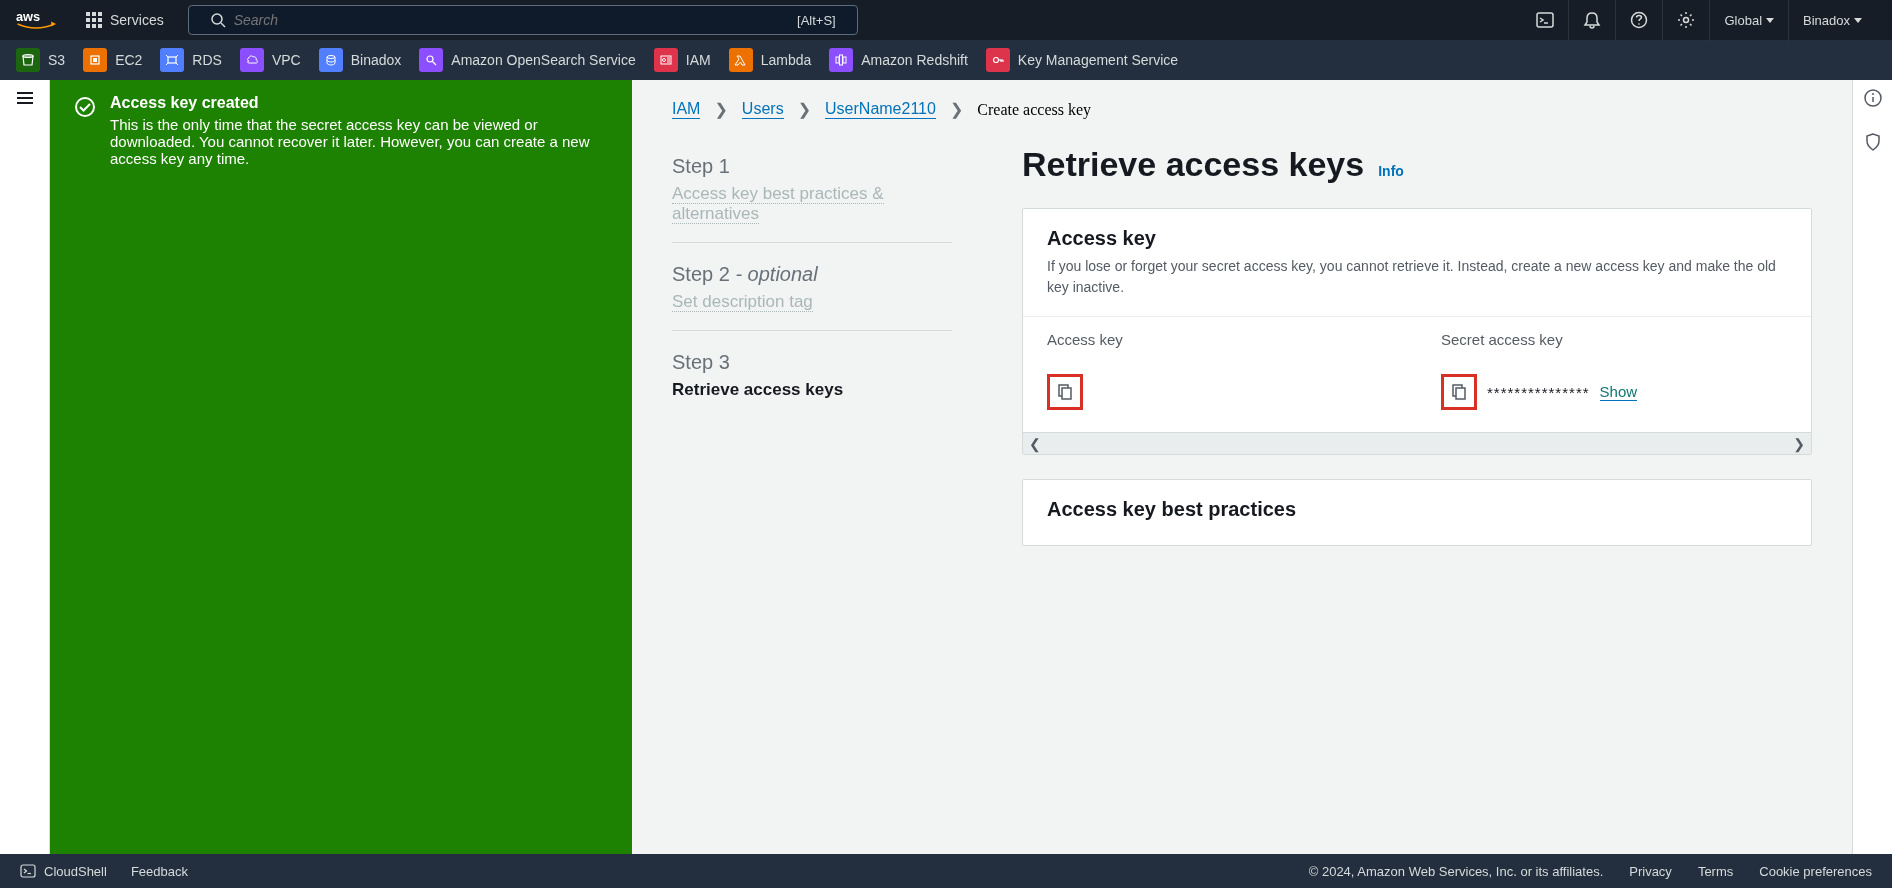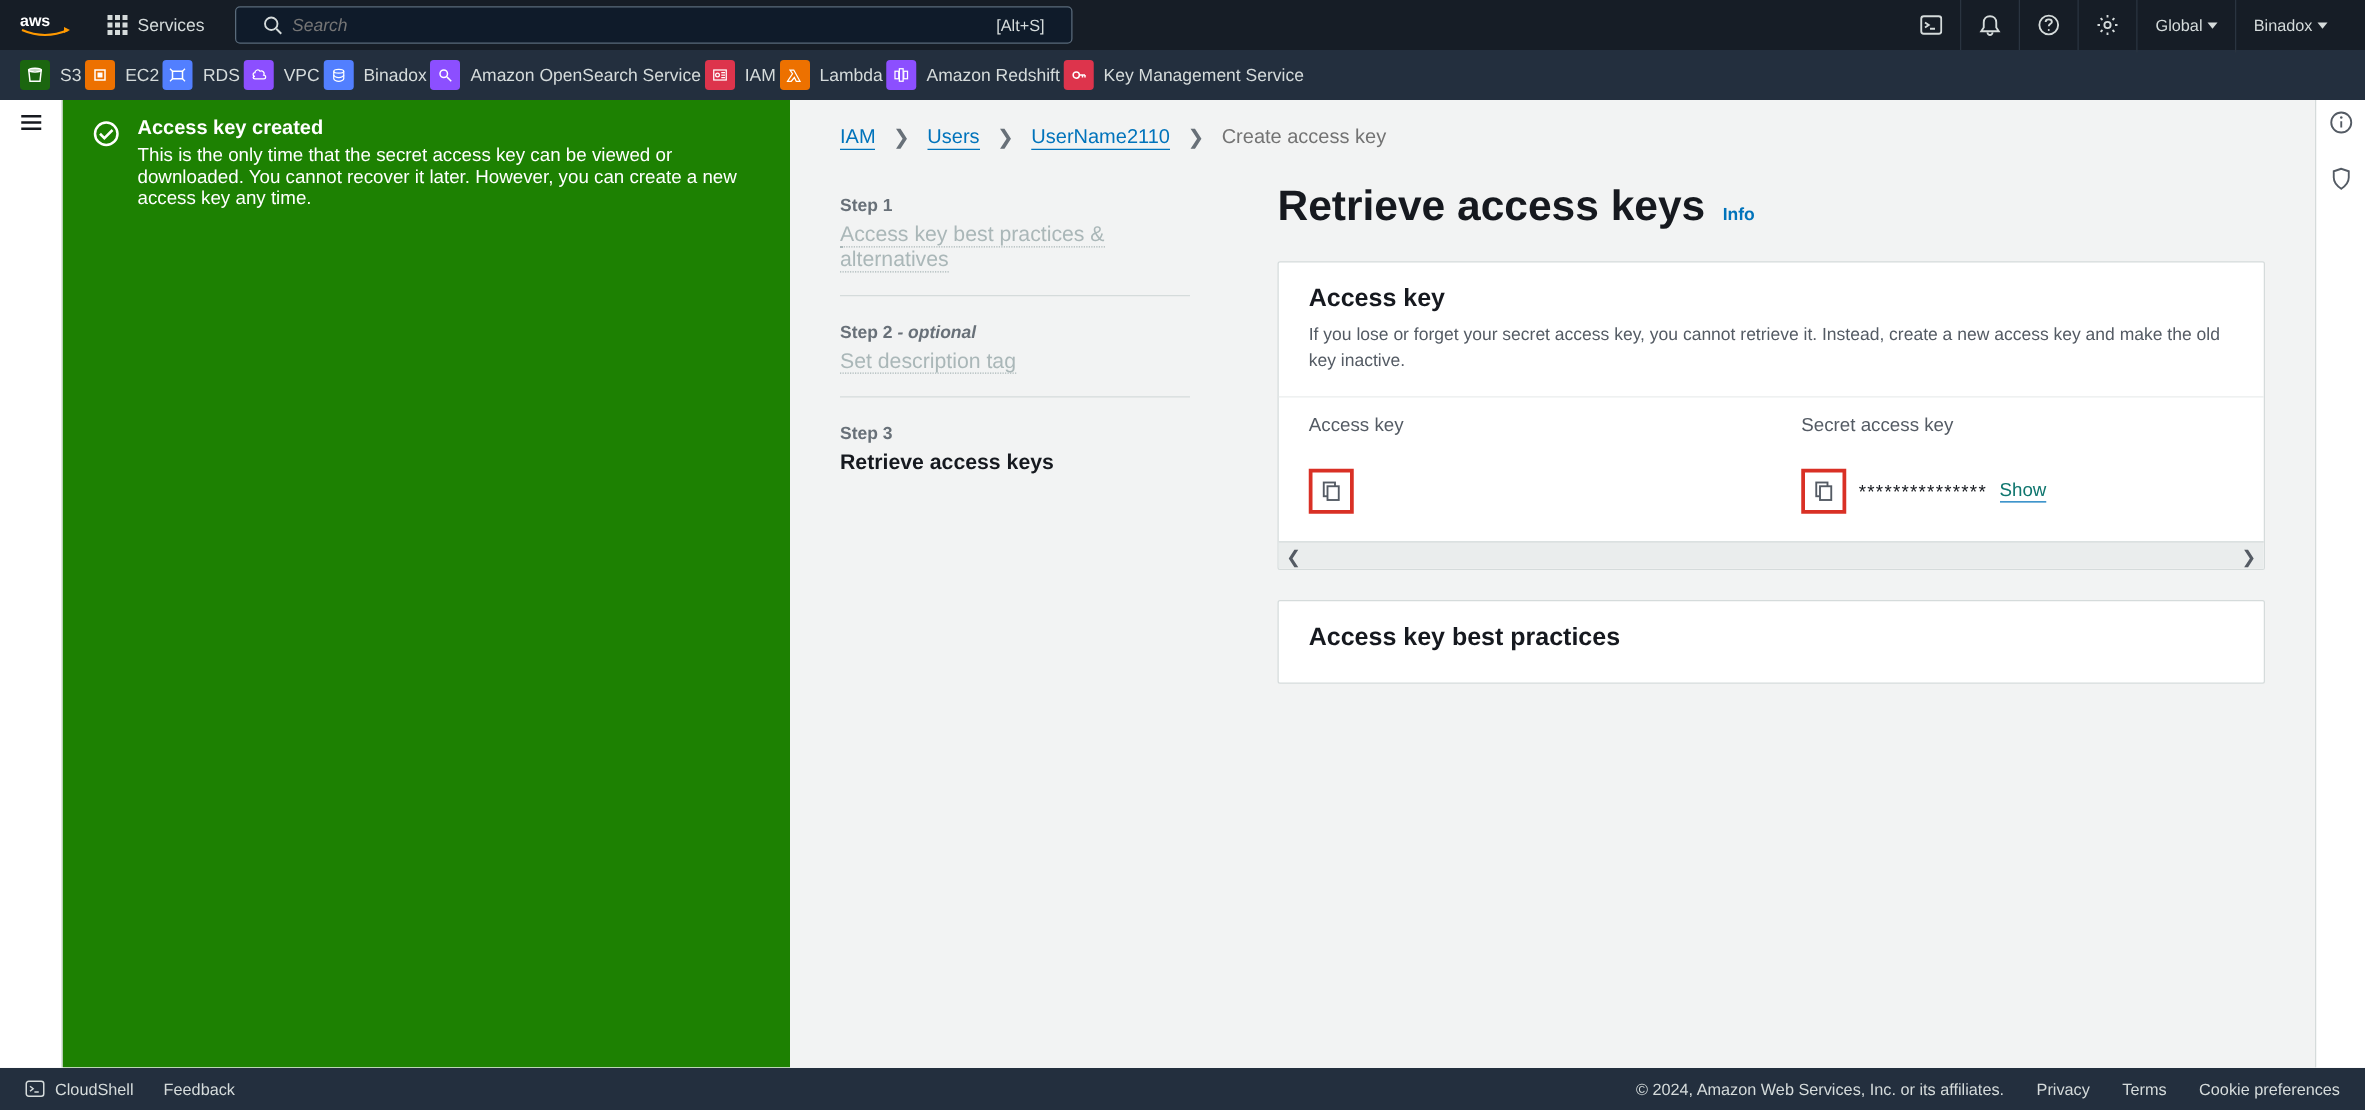--- a/index.html
+++ b/index.html
@@ -17,21 +17,21 @@
 .search-box input { background: transparent; border: none; flex: 1; color: #d5dbdb; font-size: 14px; font-style: italic; outline: none; margin-left: 8px; }
 .search-shortcut { font-size: 13px; color: #d5dbdb; }
 .header-spacer { flex: 1; }
 .header-icons { display: flex; align-items: center; gap: 0; }
 .header-icon-btn { padding: 0 14px; height: 40px; display: flex; align-items: center; cursor: pointer; border-left: 1px solid #2a3440; }
 .header-icon-btn:first-child { border-left: none; }
 .header-text-btn { padding: 4px 14px; font-size: 13px; display: flex; align-items: center; gap: 4px; cursor: pointer; border-left: 1px solid #2a3440; height: 44px; }
 .caret-down { width: 0; height: 0; border-left: 4px solid transparent; border-right: 4px solid transparent; border-top: 5px solid #d5dbdb; }
 
 
-.service-bar { background: #232f3e; height: 40px; display: flex; align-items: center; padding: 0 16px; gap: 3px; }
+.service-bar { background: #232f3e; height: 40px; display: flex; align-items: center; padding: 0 16px; gap: 18px; }
 .service-item { display: flex; align-items: center; gap: 8px; color: #d5dbdb; font-size: 14px; cursor: pointer; }
 .svc-icon { width: 24px; height: 24px; border-radius: 3px; display: flex; align-items: center; justify-content: center; font-size: 12px; color: #fff; }
 .svc-s3 { background: #1b660f; }
 .svc-ec2 { background: #ed7100; }
 .svc-rds { background: #527fff; }
 .svc-vpc { background: #8c4fff; }
 .svc-ddb { background: #527fff; }
 .svc-os { background: #8c4fff; }
 .svc-iam { background: #dd344c; }
 .svc-lambda { background: #ed7100; }
@@ -51,28 +51,28 @@
 .notice-body h3 { font-size: 16px; font-weight: 700; margin-bottom: 4px; }
 .notice-body p { font-size: 15px; }
 
 
 .content-inner { padding: 20px 40px; }
 
 
 .breadcrumb { display: flex; align-items: center; gap: 14px; font-size: 16px; margin-bottom: 26px; }
 .breadcrumb a { color: #0073bb; text-decoration: none; border-bottom: 1px solid #0073bb; }
 .breadcrumb .bc-sep { color: #687078; }
-.breadcrumb .bc-current { color: #737373; }
+.breadcrumb .bc-current { color: #000000; font-family: Liberation Serif, serif; }
 
 
 .two-col { display: flex; gap: 70px; }
 .steps-col { width: 280px; }
 .step-block { padding: 10px 0 18px 0; border-bottom: 1px solid #d5dbdb; margin-bottom: 10px; }
 .step-block:last-child { border-bottom: none; }
-.step-num { font-size: 14px; color: #687078; margin-bottom: 6px; font-weight: bold; }
+.step-num { font-size: 20px; color: #687078; margin-bottom: 6px; }
 .step-num .optional { font-style: italic; }
 .step-title { font-size: 17px; color: #545b64; }
 .step-title.inactive { color: #aab7b8; border-bottom: 1px dotted #aab7b8; display: inline; }
 .step-title.active { font-weight: 700; color: #16191f; }
 
 .main-col { flex: 0 0 790px; }
 .page-title { font-size: 34px; font-weight: 700; color: #16191f; display: flex; align-items: baseline; gap: 14px; margin-bottom: 24px; }
 .info-link { font-size: 14px; font-weight: 700; color: #0073bb; }
 
 .panel { background: #fff; border: 1px solid #d5dbdb; border-radius: 2px; margin-bottom: 24px; }

